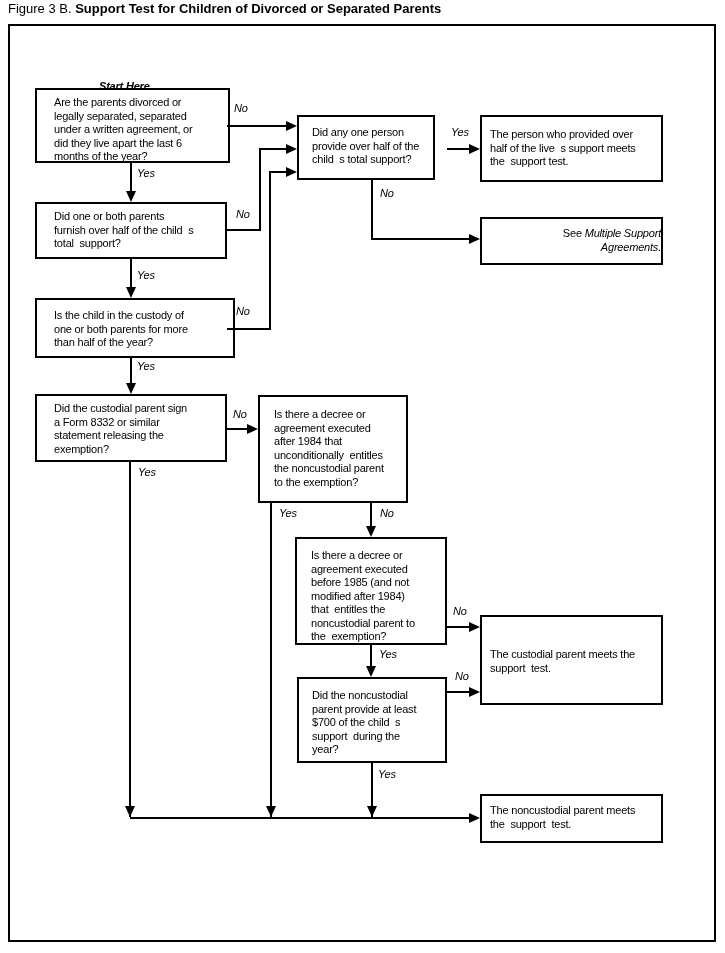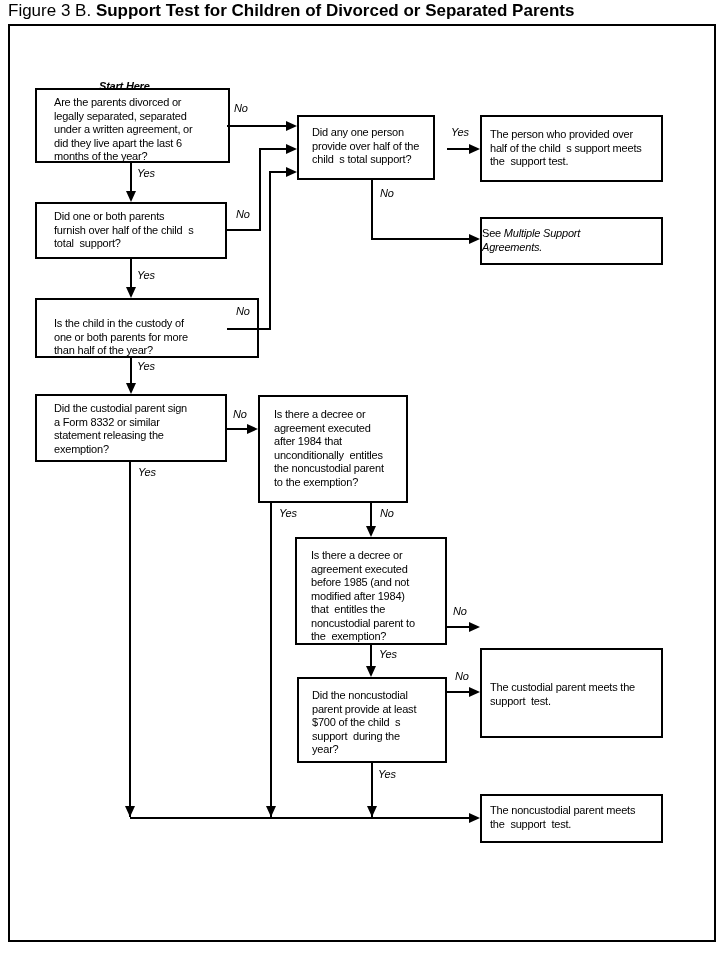--- a/index.html
+++ b/index.html
@@ -1,46 +1,46 @@
 <!DOCTYPE html>
 <html><head>
 <meta charset="utf-8">
 <style>
   html,body{margin:0;padding:0;background:#fff;}
   #stage{position:relative;width:725px;height:953px;background:#fff;
          font-family:"Liberation Sans",sans-serif;color:#000;overflow:hidden;}
-  #title{position:absolute;left:8px;top:1px;font-size:17px;white-space:nowrap;}
+  #title{position:absolute;left:8px;top:1px;font-size:13px;white-space:nowrap;}
   #title .bold{font-weight:bold;}
   #frame{position:absolute;left:8px;top:24px;width:708px;height:918px;
          border:2px solid #000;box-sizing:border-box;}
   .box{position:absolute;border:2px solid #000;background:#fff;box-sizing:border-box;
        font-size:11px;line-height:13.5px;letter-spacing:-0.2px;white-space:pre-wrap;}
   .lbl{position:absolute;font-size:11px;font-style:italic;letter-spacing:-0.2px;white-space:nowrap;}
   .hl{position:absolute;height:2px;background:#000;}
   .vl{position:absolute;width:2px;background:#000;}
   .ar{position:absolute;width:0;height:0;border-top:5px solid transparent;
       border-bottom:5px solid transparent;border-left:11px solid #000;}
   .ad{position:absolute;width:0;height:0;border-left:5px solid transparent;
       border-right:5px solid transparent;border-top:11px solid #000;}
   
   #startlbl{left:99px;top:80px;font-weight:bold;}
   
   #q1{left:35px;top:88px;width:195px;height:75px;padding:6px 4px 0 17px;}
   #q2{left:35px;top:202px;width:192px;height:57px;padding:6px 4px 0 17px;}
-  #q3{left:35px;top:298px;width:224px;height:60px;padding:17px 4px 0 17px;}
+  #q3{left:35px;top:298px;width:200px;height:60px;padding:9px 4px 0 17px;}
   #q4{left:35px;top:394px;width:192px;height:68px;padding:6px 4px 0 17px;}
   
   #anyone{left:297px;top:115px;width:138px;height:65px;padding:9px 4px 0 13px;}
   #person{left:480px;top:115px;width:183px;height:67px;padding:11px 2px 0 8px;}
-  #multiple{left:480px;top:217px;width:183px;height:48px;padding:8px 0 0 0;text-align:left;}
+  #multiple{left:480px;top:217px;width:183px;height:48px;padding:8px 0 0 0;text-align:right;}
   #multiple .it{font-style:italic;white-space:pre-wrap;}
   #decree84{left:258px;top:395px;width:150px;height:108px;padding:11px 4px 0 14px;}
   #decree85{left:295px;top:537px;width:152px;height:108px;padding:10px 4px 0 14px;}
   #sixhundred{left:297px;top:677px;width:150px;height:86px;padding:10px 4px 0 13px;}
-  #custodial{left:480px;top:648px;width:183px;height:90px;padding:31px 2px 0 8px;}
+  #custodial{left:480px;top:615px;width:183px;height:90px;padding:31px 2px 0 8px;}
   #noncustodial{left:480px;top:794px;width:183px;height:49px;padding:8px 4px 0 8px;}
   
   #no1{left:234px;top:102px;}   #yes1{left:137px;top:167px;}
   #no2{left:236px;top:208px;}   #yes2{left:137px;top:269px;}
   #no3{left:236px;top:305px;}   #yes3{left:137px;top:360px;}
   #no4{left:233px;top:408px;}   #yes4{left:138px;top:466px;}
   #yesany{left:451px;top:126px;} #noany{left:380px;top:187px;}
   #yesd84{left:279px;top:507px;} #nod84{left:380px;top:507px;}
   #nod85{left:453px;top:605px;}  #yesd85{left:379px;top:648px;}
   #no600{left:455px;top:670px;}  #yes600{left:378px;top:768px;}
@@ -100,21 +100,21 @@
 one or both parents for more
 than half of the year?</div>
   <div id="q4" class="box">Did the custodial parent sign
 a Form 8332 or similar
 statement releasing the
 exemption?</div>
   <div id="anyone" class="box">Did any one person
 provide over half of the
 child  s total support?</div>
   <div id="person" class="box">The person who provided over
-half of the child  s support meets
+half of the live  s support meets
 the  support test.</div>
   <div id="multiple" class="box"><span>See </span><span class="it">Multiple Support
 Agreements.</span></div>
   <div id="decree84" class="box">Is there a decree or
 agreement executed
 after 1984 that
 unconditionally  entitles
 the noncustodial parent
 to the exemption?</div>
   <div id="decree85" class="box">Is there a decree or

